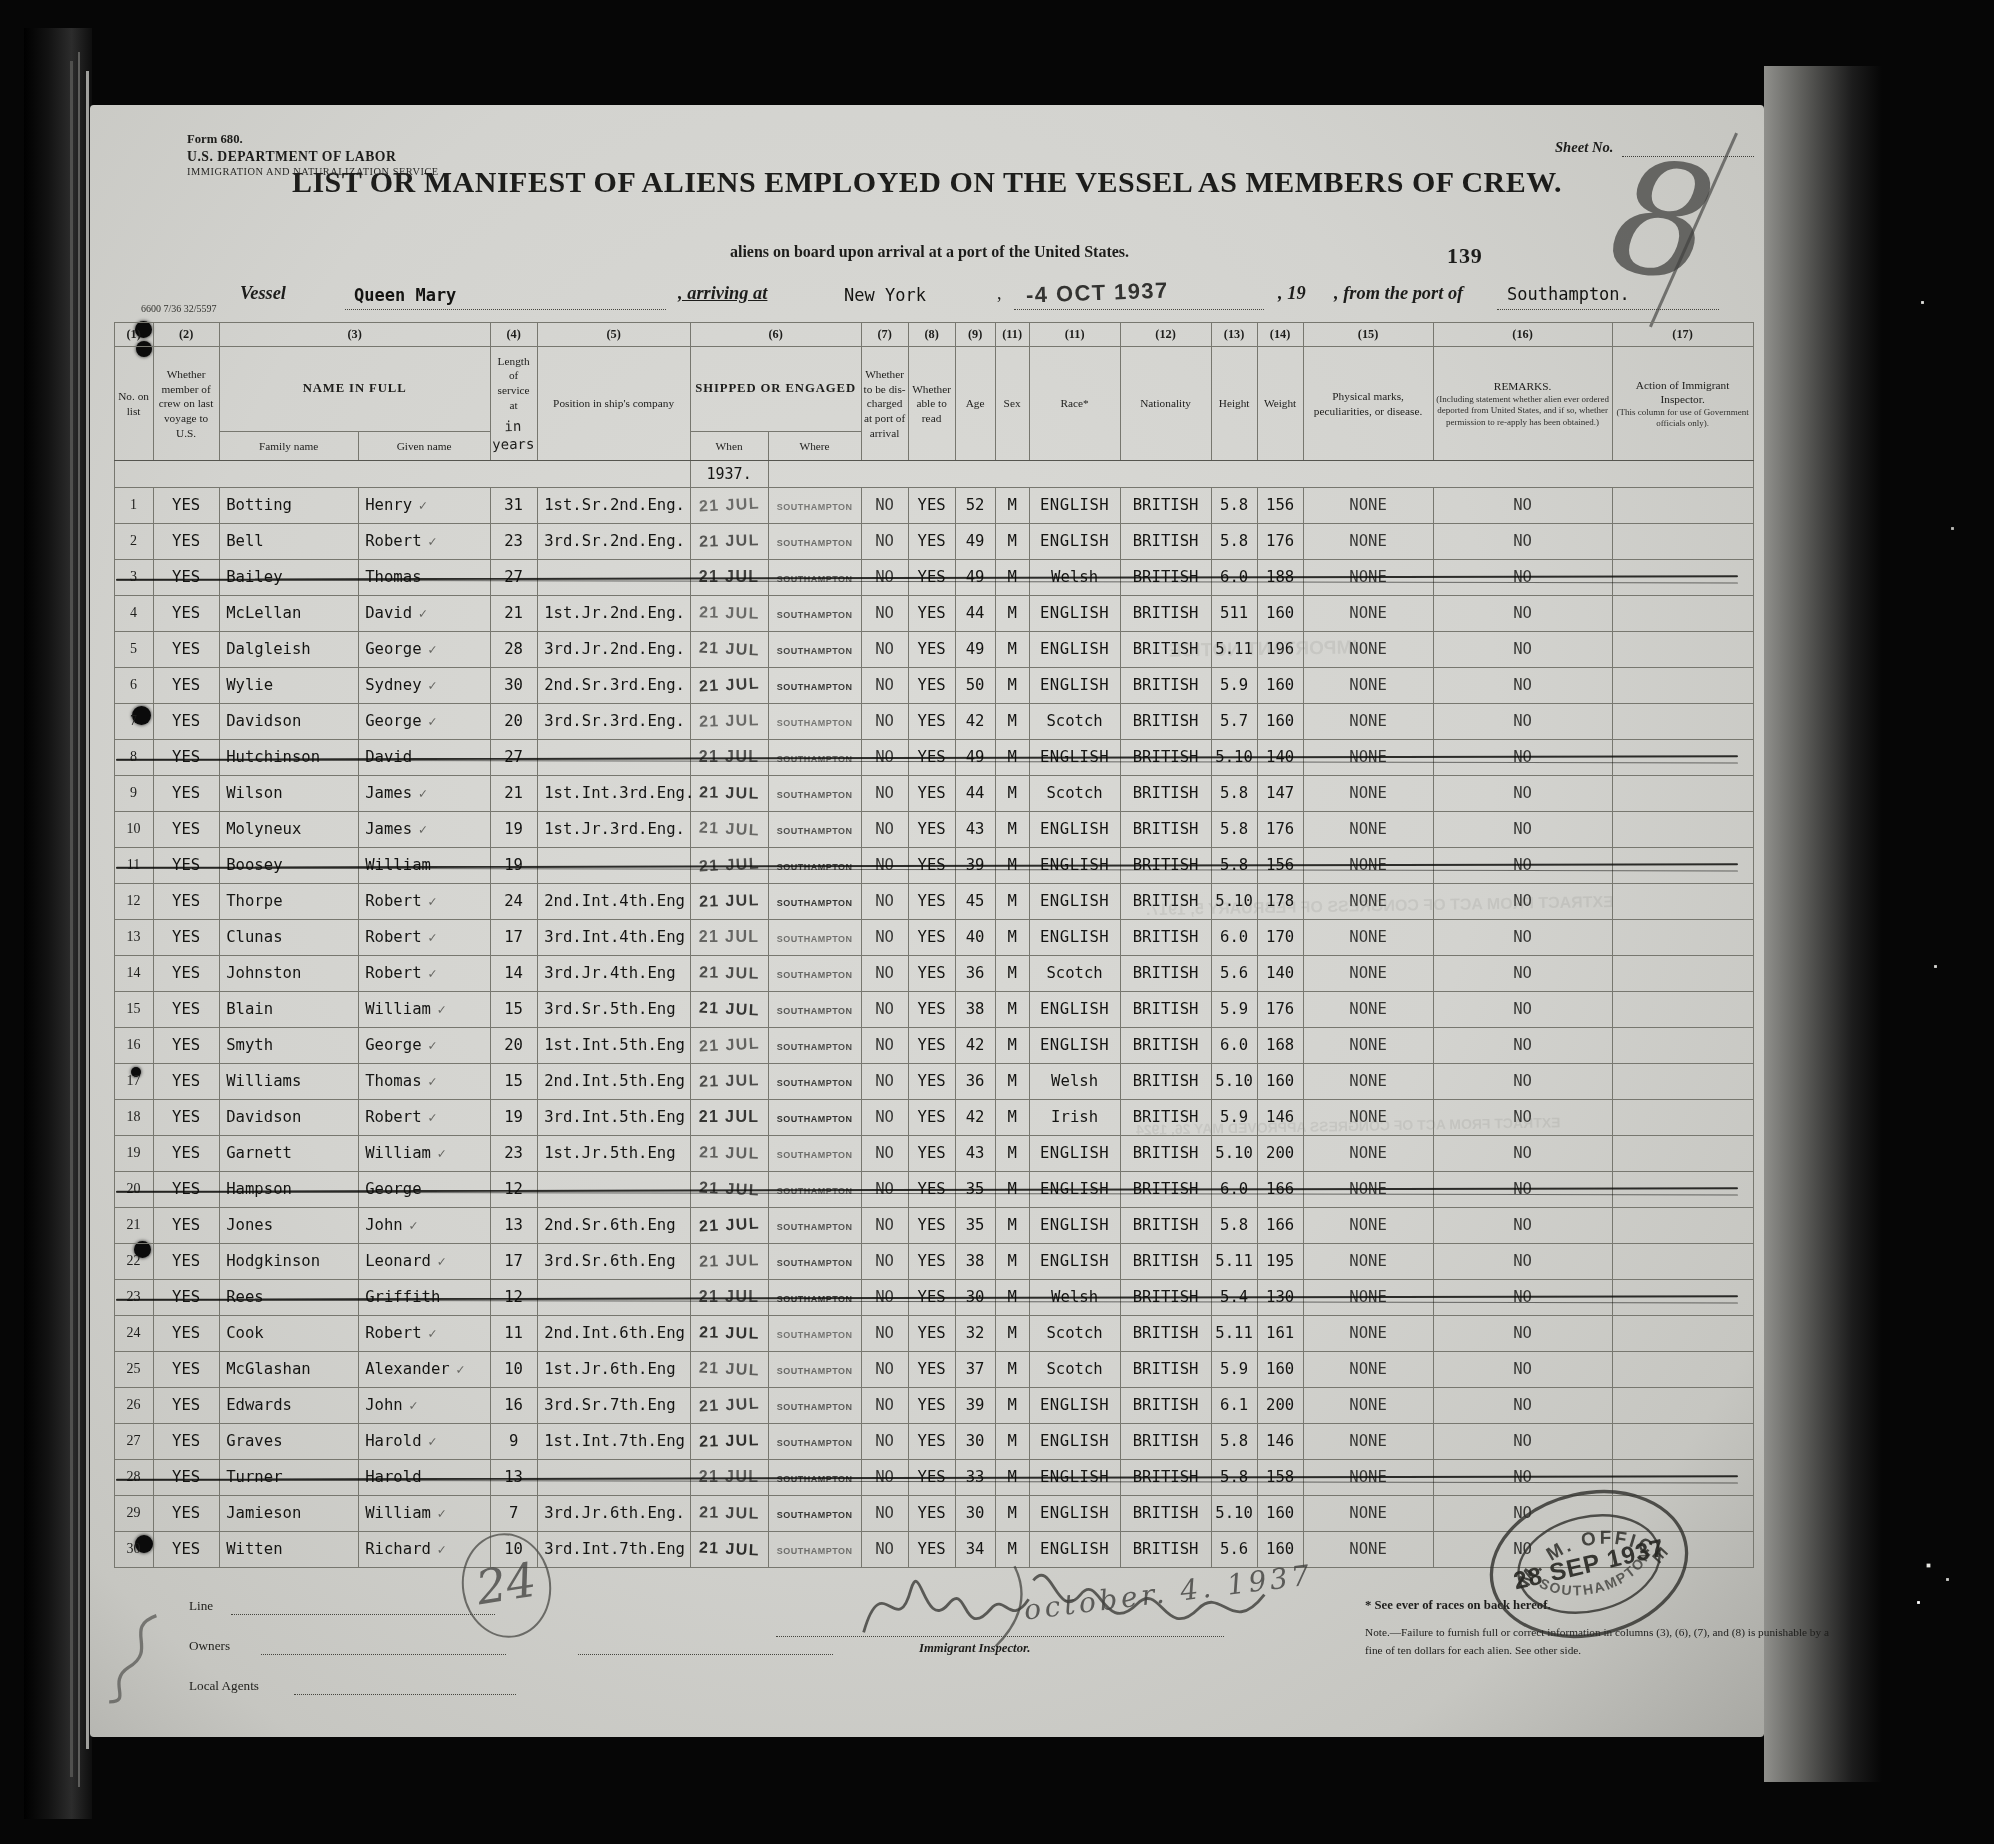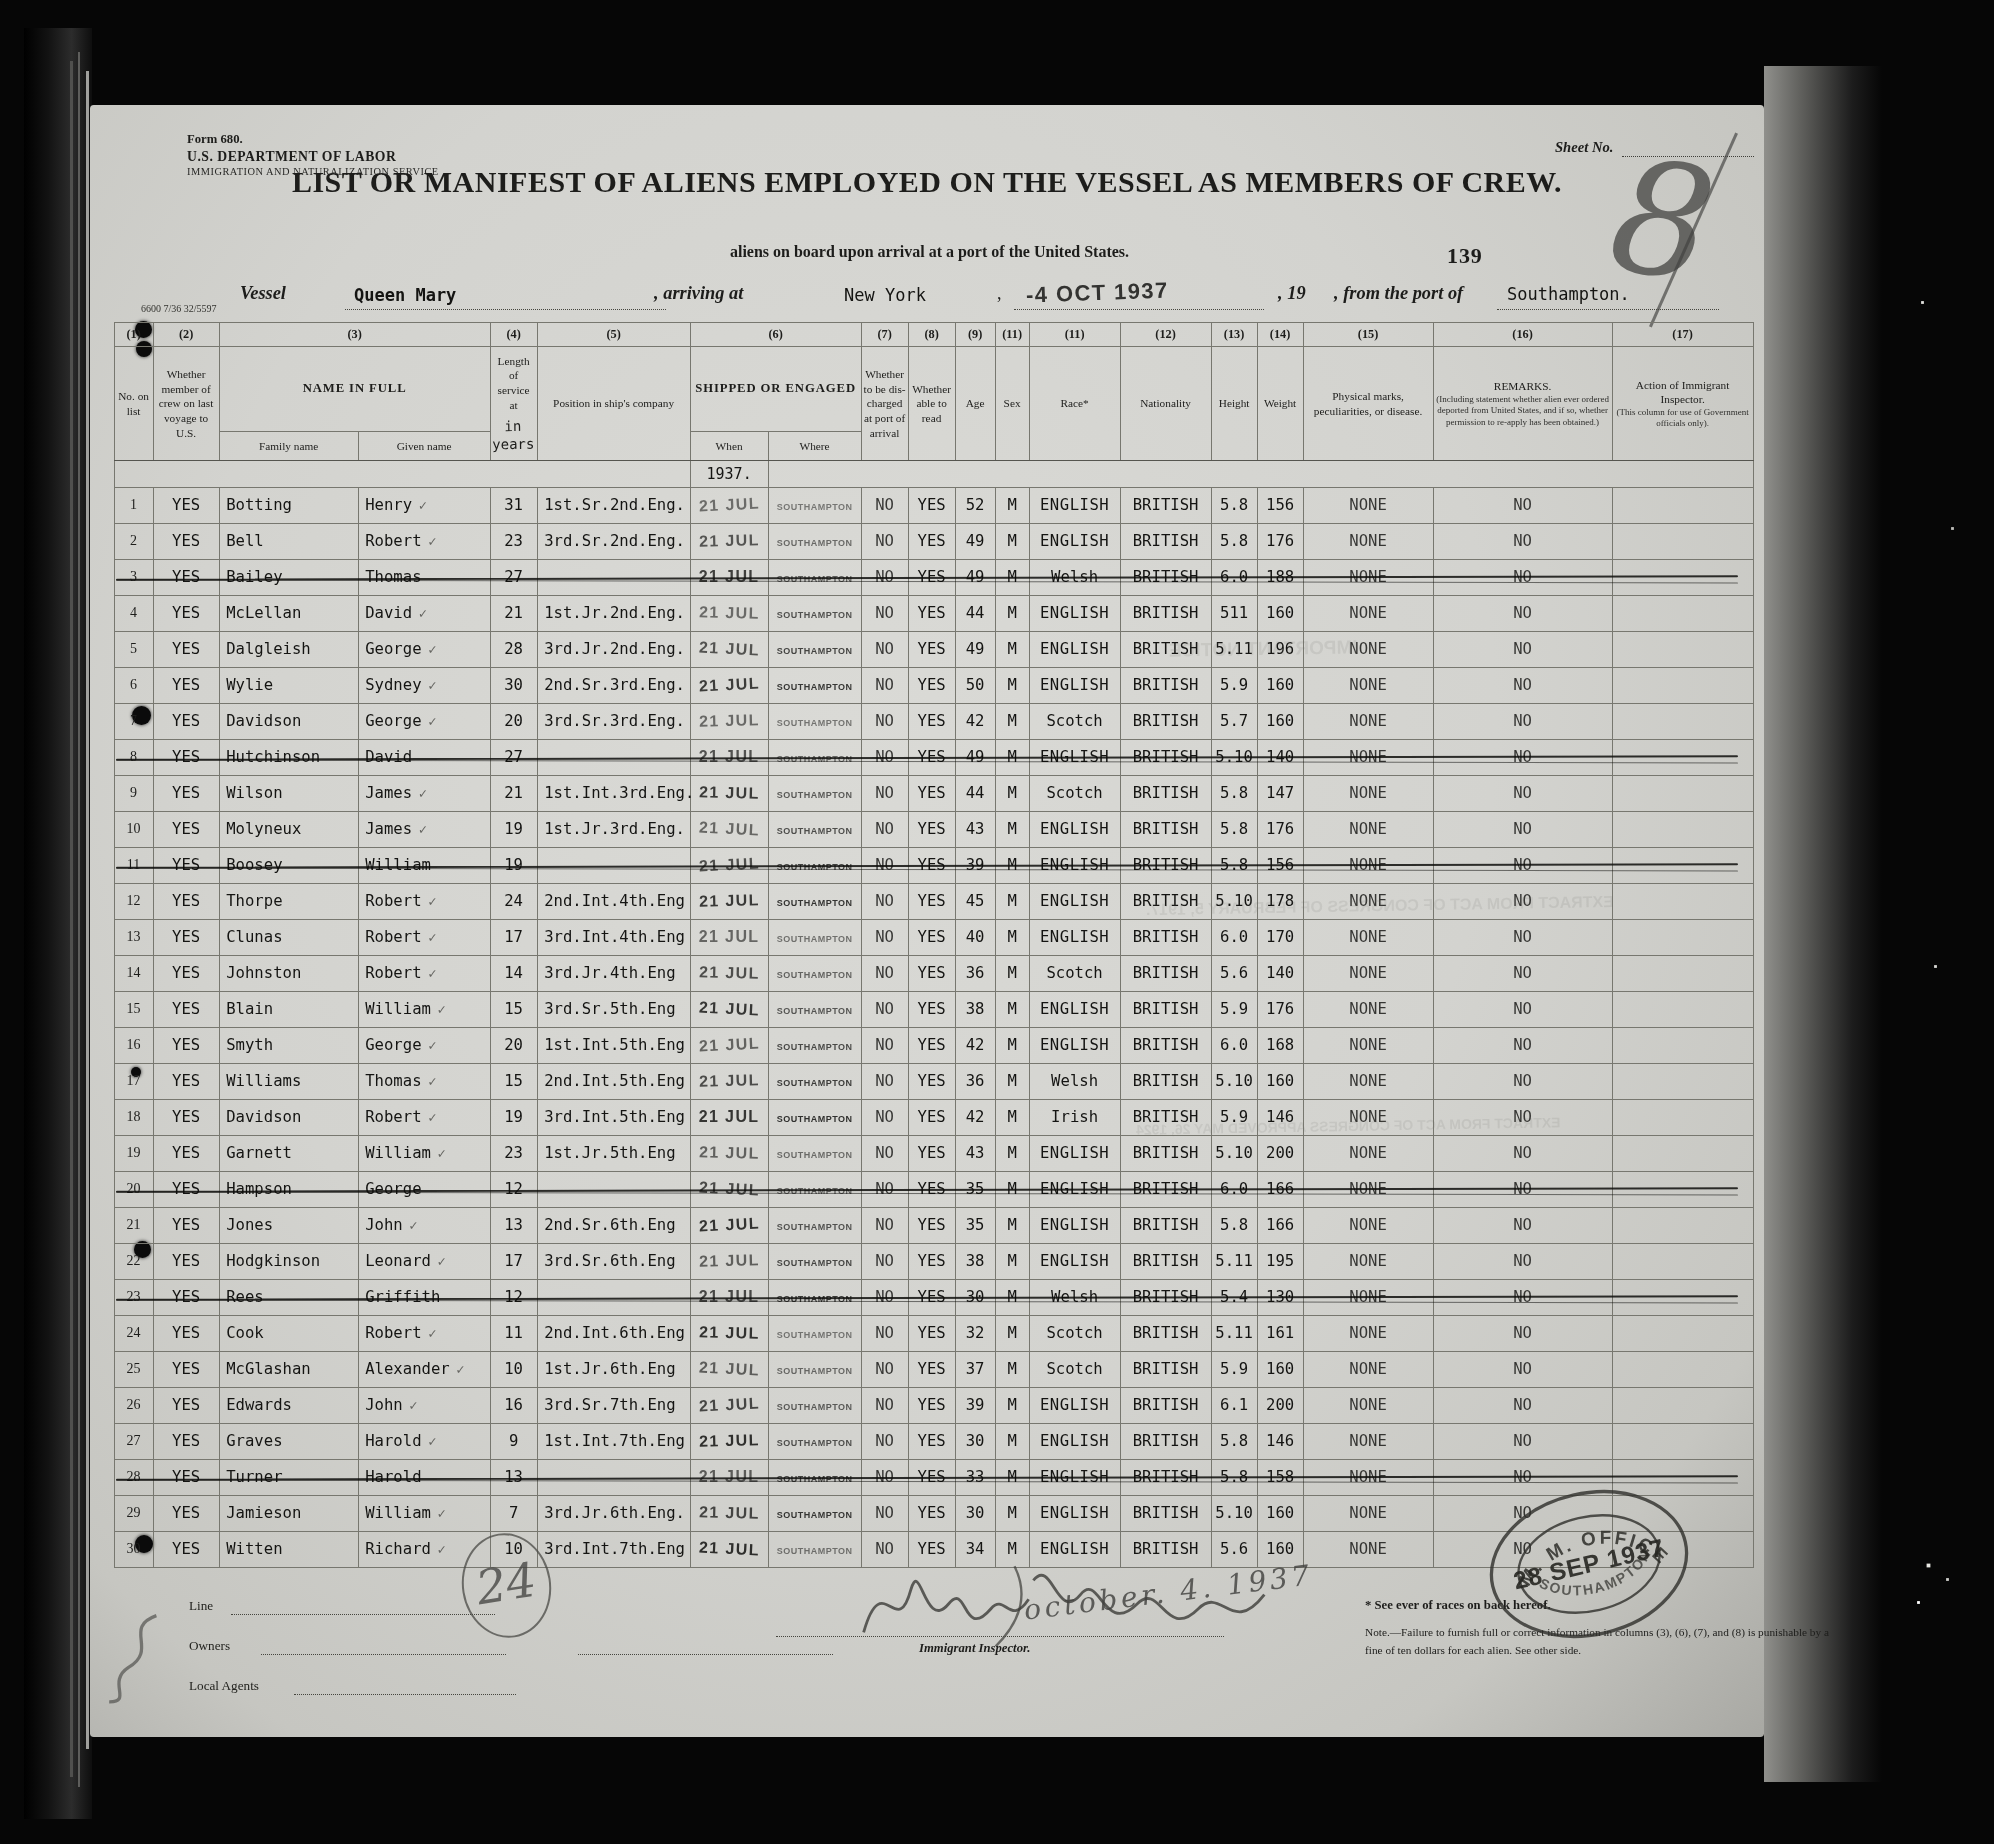--- a/index.html
+++ b/index.html
@@ -117,21 +117,21 @@
     <div class="abs sheet-label printed">Sheet No.</div>
     <div class="abs sheet-line"></div>
     <div class="abs sheet-8 pencil">8</div>
     <div class="abs sheet-8-slash"></div>
     <div class="abs page-stamp printed">139</div>
     <div class="abs print-code printed">6600 7/36 32/5597</div>
 
     <div class="abs vessel-label printed" style="left:150px;top:178px;">Vessel</div>
     <div class="abs typed vessel-typed" style="left:264px;top:180px;font-weight:bold;">Queen Mary</div>
     <div class="abs dotline" style="left:255px;top:204px;width:321px;"></div>
-    <div class="abs vessel-label printed" style="left:564px;top:178px;">, arriving at</div>
+    <div class="abs vessel-label printed" style="left:588px;top:178px;text-decoration:underline;">, arriving at</div>
     <div class="abs typed vessel-typed" style="left:754px;top:180px;">New York</div>
     <div class="abs printed" style="left:907px;top:178px;font-size:18px;">,</div>
     <div class="abs stamp oct-stamp" style="left:936px;top:175px;">-4 OCT 1937</div>
     <div class="abs dotline" style="left:924px;top:204px;width:250px;"></div>
     <div class="abs vessel-label printed" style="left:1188px;top:178px;">, 19</div>
     <div class="abs vessel-label printed" style="left:1244px;top:178px;">, from the port of</div>
     <div class="abs typed vessel-typed" style="left:1417px;top:179px;">Southampton.</div>
     <div class="abs dotline" style="left:1407px;top:204px;width:222px;"></div>
 
     <table class="manifest">

